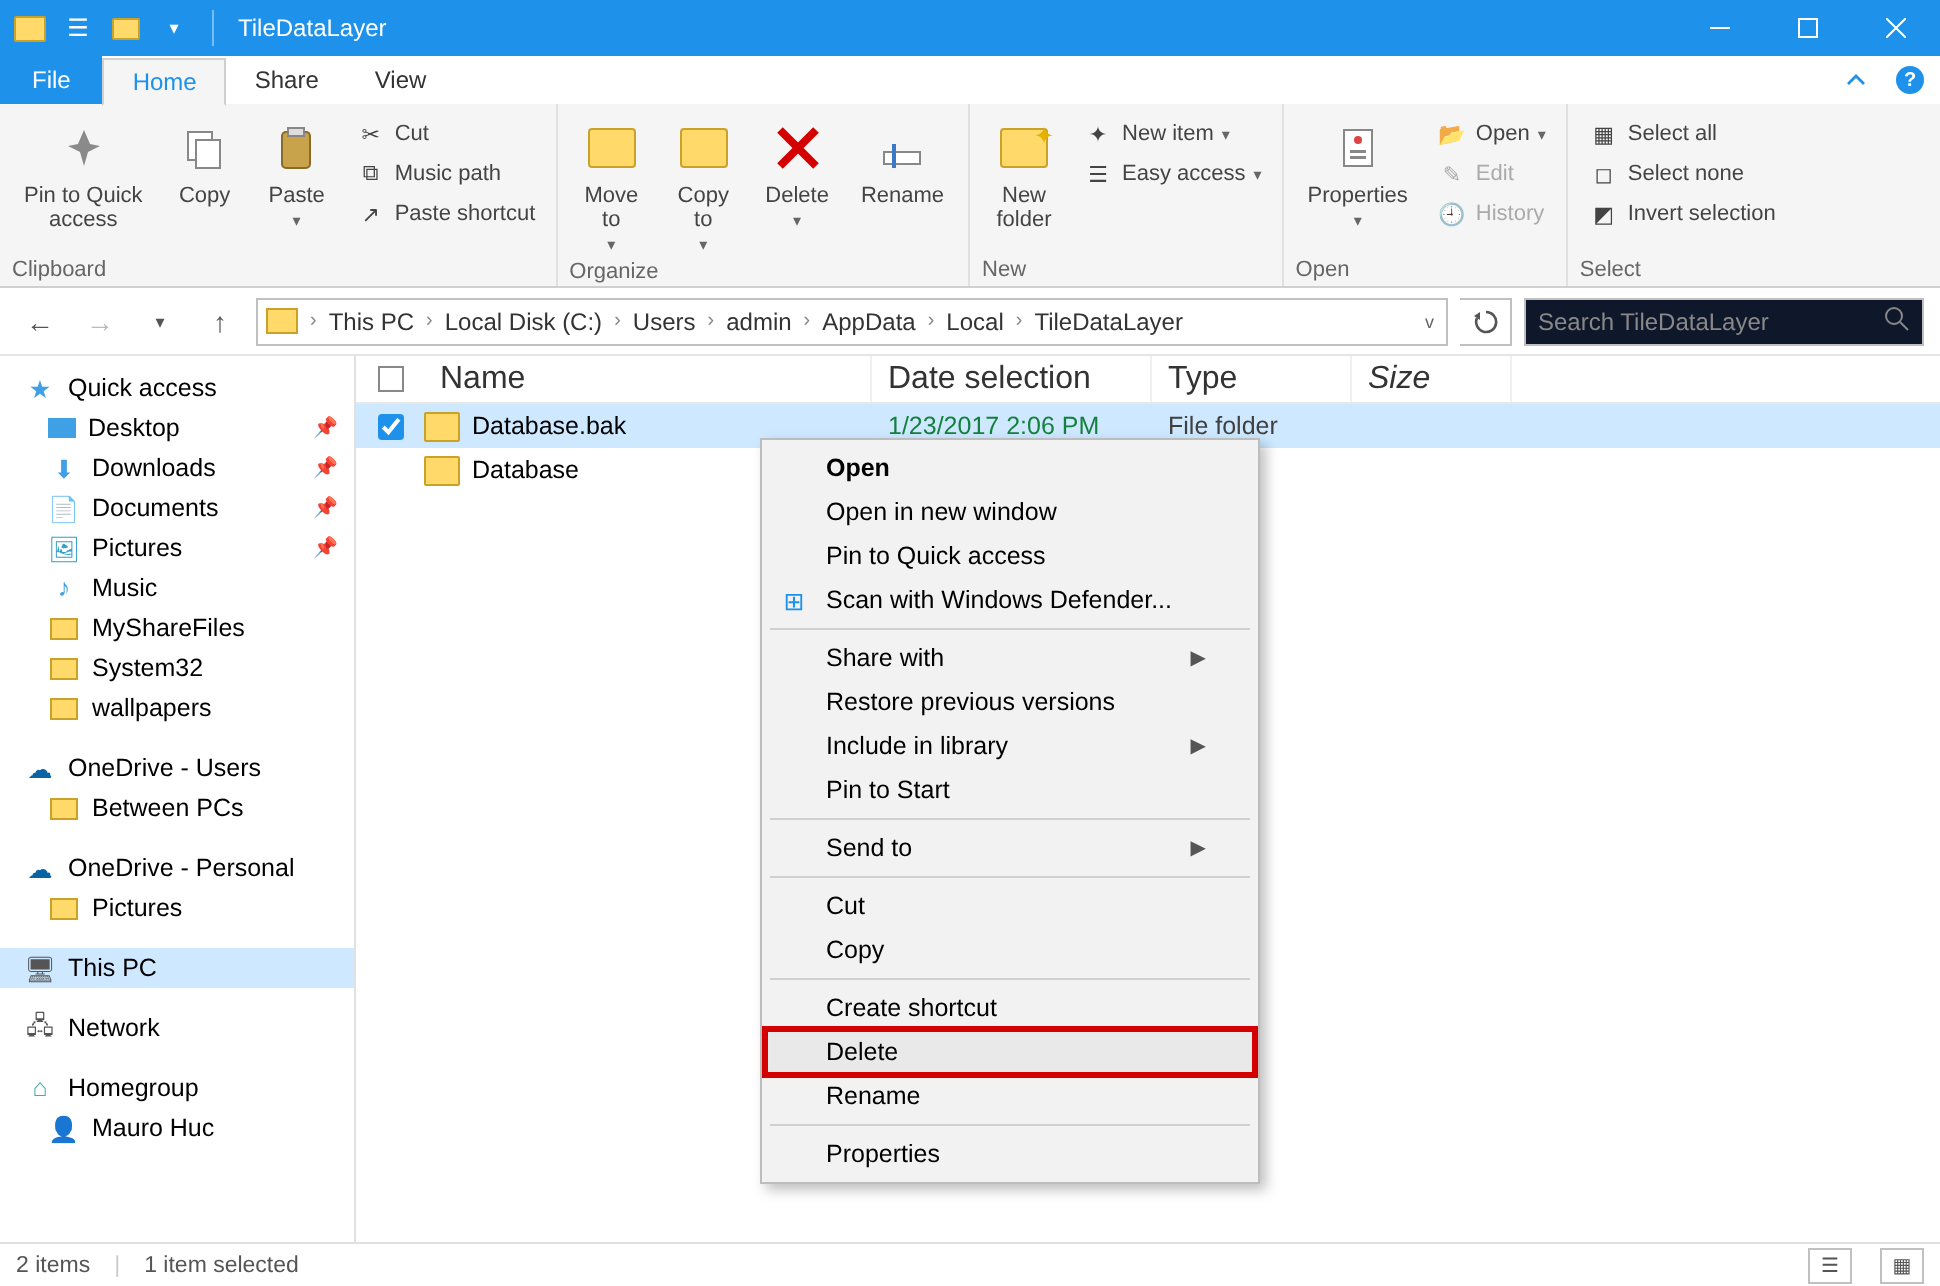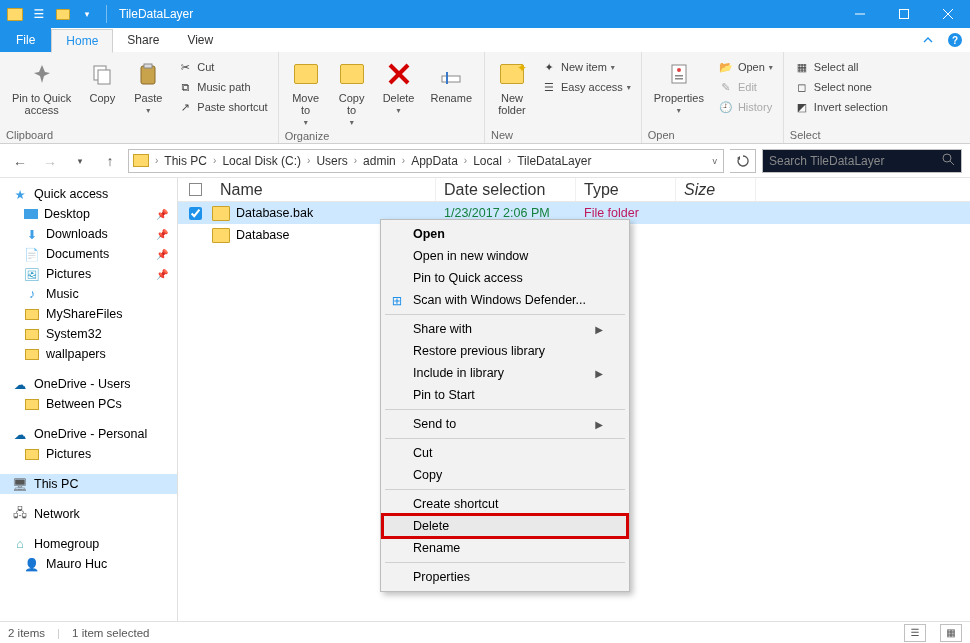--- a/index.html
+++ b/index.html
@@ -70,21 +70,21 @@
 .colheader .col.size { width: 80px; font-style: italic; }
 
 
 .row { display: flex; align-items: center; font-size: 12.5px; height: 22px; }
 .row.selected { background: #cde8ff; }
 .row .rchk { width: 34px; display: flex; justify-content: center; }
 .row .rchk input { accent-color: #1e91ea; }
 .row .ricon { width: 18px; height: 15px; background: #ffd96a; border: 1px solid #c9a227; border-radius: 1px; margin-right: 6px; }
 .row .rname { width: 224px; display: flex; align-items: center; }
 .row .rdate { width: 140px; color: #15803d; padding-left: 8px; }
-.row .rtype { width: 100px; color: #be185d; padding-left: 8px; }
+.row .rtype { width: 100px; color: #404040; padding-left: 8px; }
 
 
 .ctxmenu { position: absolute; left: 380px; top: 219px; width: 250px; background: #f2f2f2; border: 1px solid #bdbdbd; box-shadow: 3px 3px 6px rgba(0,0,0,0.25); font-size: 12.5px; padding: 3px 2px; z-index: 100; }
 .ctxmenu .mi { display: flex; align-items: center; height: 22px; padding: 0 24px 0 30px; position: relative; }
 .ctxmenu .mi.bold { font-weight: 600; }
 .ctxmenu .mi .micon { position: absolute; left: 6px; width: 16px; height: 16px; display: flex; align-items: center; justify-content: center; }
 .ctxmenu .mi .arrow { margin-left: auto; font-size: 10px; color: #555; }
 .ctxmenu .msep { height: 1px; background: #d0d0d0; margin: 3px 2px; }
 .ctxmenu .mi.highlight { outline: 3px solid #d40000; outline-offset: -1px; background: #e9e9e9; z-index: 1; }
 
@@ -497,21 +497,21 @@
   <div class="mi">
       <span class="micon" style="color:#1e91ea;">⊞</span>
       <span>Scan with Windows Defender...</span>
     </div>
   <div class="msep"></div>
   <div class="mi">
       <span>Share with</span>
       <span class="arrow">▶</span>
     </div>
   <div class="mi">
-      <span>Restore previous library</span>
+      <span>Restore previous versions</span>
     </div>
   <div class="mi">
       <span>Include in library</span>
       <span class="arrow">▶</span>
     </div>
   <div class="mi">
       <span>Pin to Start</span>
     </div>
   <div class="msep"></div>
   <div class="mi">

